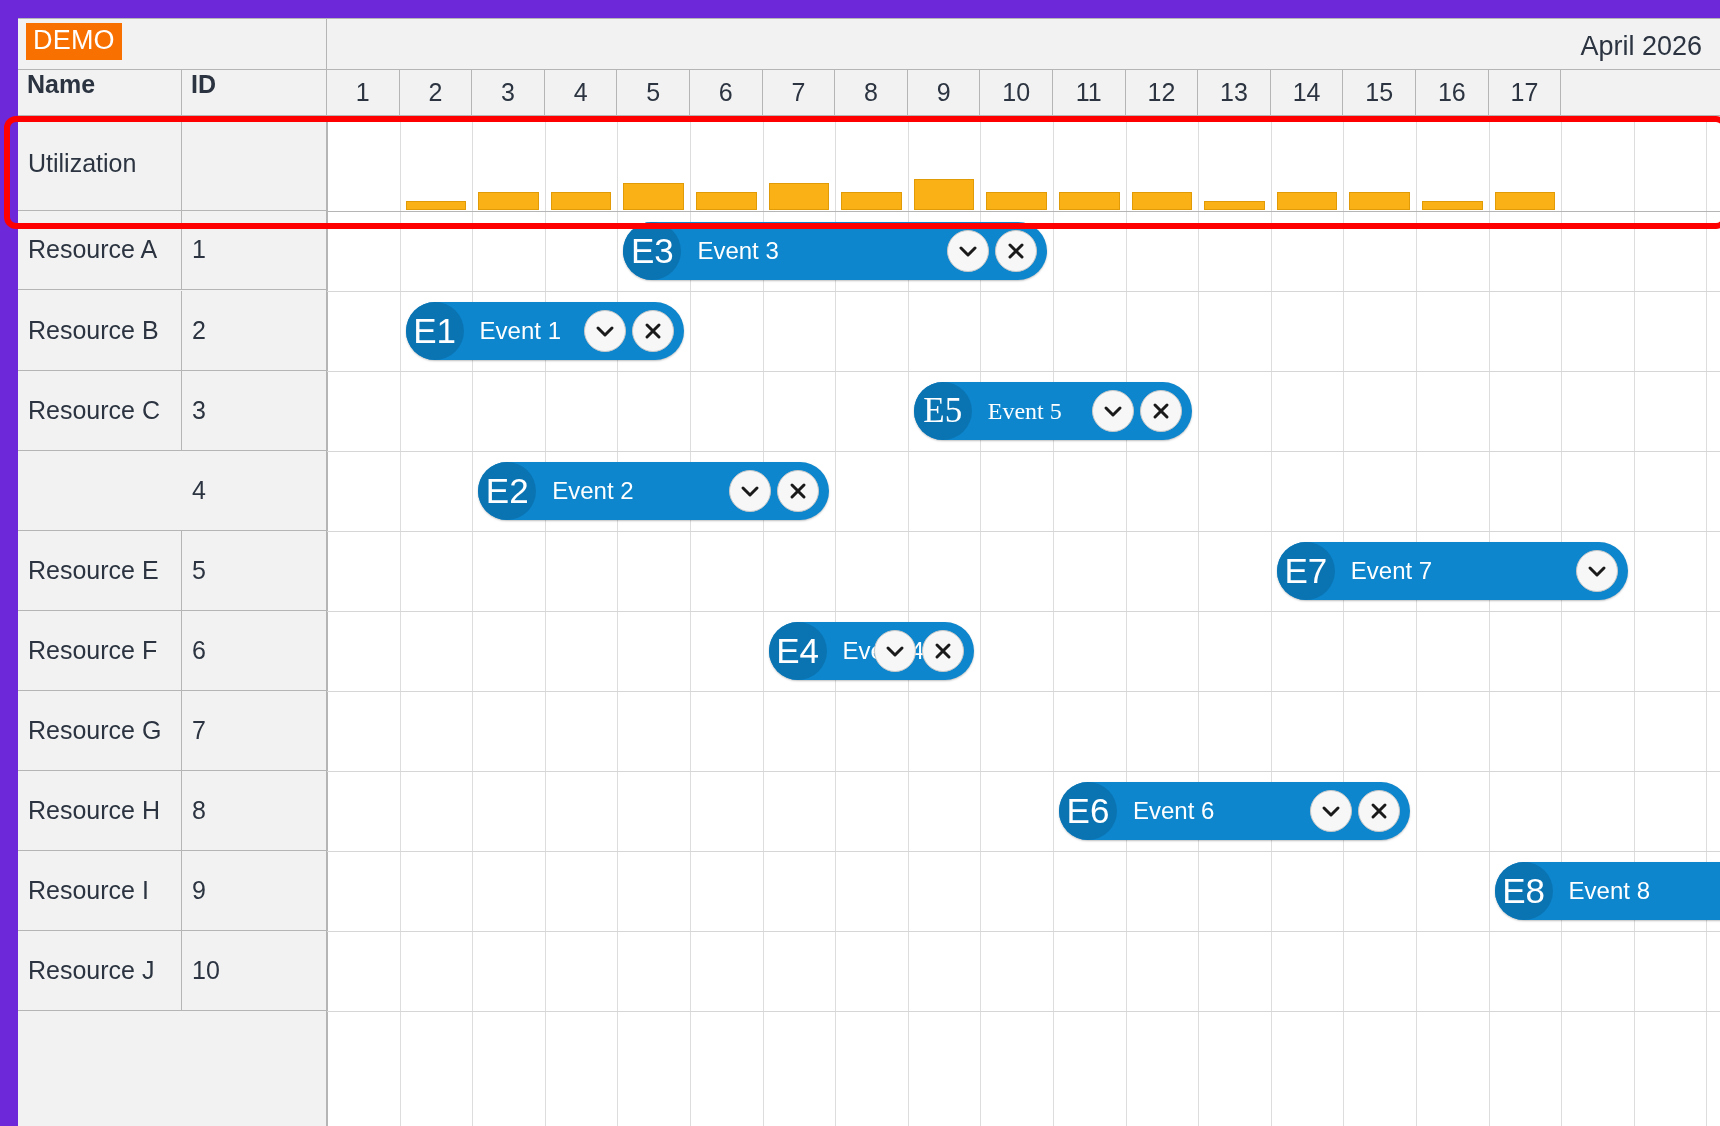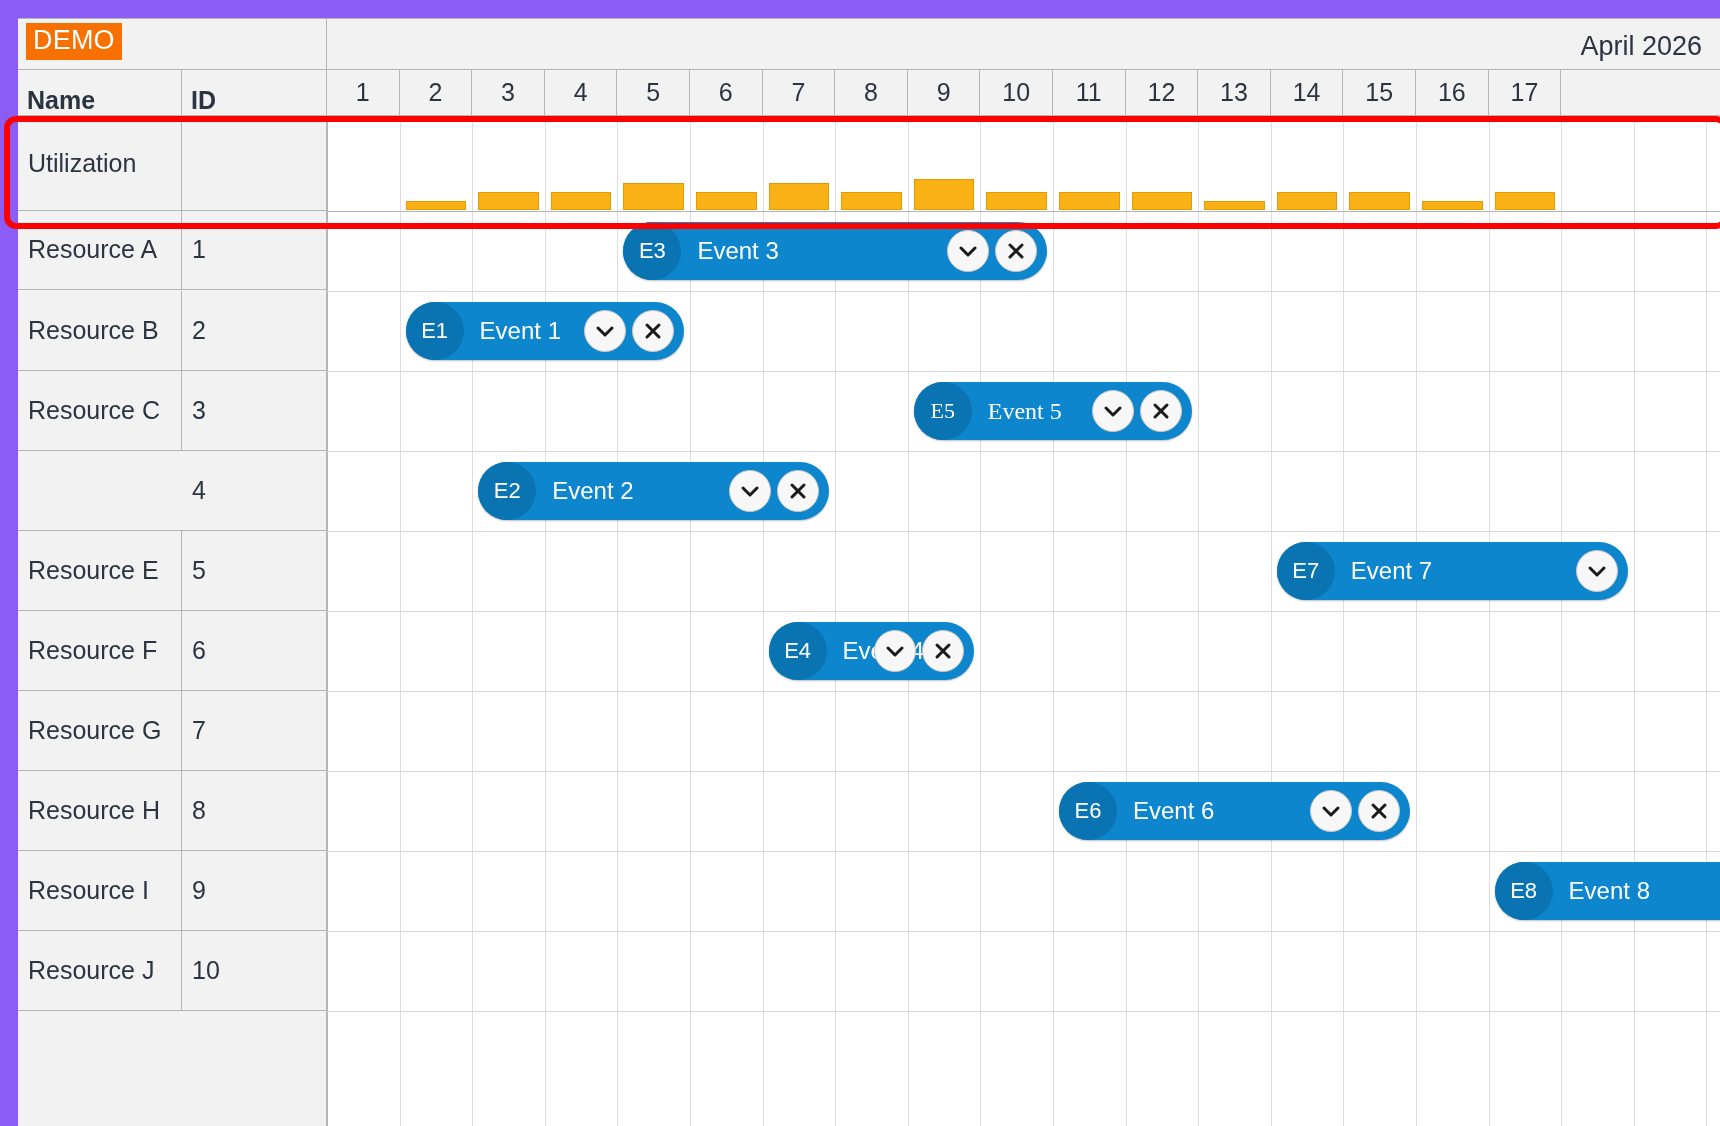--- a/index.html
+++ b/index.html
@@ -1,34 +1,34 @@
 <!DOCTYPE html>
 <html><head>
 <meta charset="utf-8">
 <style>
   html,body{margin:0;padding:0;background:#ffffff;}
   body{font-family:"Liberation Sans",sans-serif;-webkit-font-smoothing:antialiased;}
-  #app{position:relative;width:1720px;height:1126px;overflow:hidden;background:#8b5cf6;}
+  #app{position:relative;width:1720px;height:1126px;overflow:hidden;background:#6d28d9;}
 
   
   .sched{position:absolute;left:18px;top:18px;width:1702px;height:1108px;overflow:hidden;}
 
   
   .hdr-month{position:absolute;left:0;top:0;width:1702px;height:52px;background:#f2f2f2;
              border-top:1px solid #b5b5b5;border-bottom:1px solid #b5b5b5;box-sizing:border-box;}
   .hdr-month .left-cell{position:absolute;left:0;top:0;width:309px;height:100%;
              border-right:1px solid #b5b5b5;box-sizing:border-box;}
   .demo-badge{position:absolute;left:8px;top:4px;background:#f87000;color:#fff;
              font-size:27px;line-height:1;padding:4px 7px 6px 7px;letter-spacing:.2px;}
   .month-label{position:absolute;right:18px;top:12px;font-size:27px;color:#2b3440;}
 
   .hdr-days{position:absolute;left:0;top:52px;width:1702px;height:46px;background:#f2f2f2;
             border-bottom:1px solid #b5b5b5;box-sizing:border-box;}
   .hdr-days .name-cell,.hdr-days .id-cell{position:absolute;top:0;height:100%;
-            border-right:1px solid #b5b5b5;box-sizing:border-box;display:flex;align-items:flex-end;}
+            border-right:1px solid #b5b5b5;box-sizing:border-box;display:flex;align-items:flex-start;}
   .hdr-days .name-cell{left:0;width:164px;}
   .hdr-days .id-cell{left:164px;width:145px;}
   .hdr-days .name-cell span,.hdr-days .id-cell span{font-size:25px;font-weight:bold;color:#2b3440;padding-left:9px;}
   .day-cell{position:absolute;top:0;height:100%;box-sizing:border-box;border-right:1px solid #b5b5b5;
             display:flex;align-items:center;justify-content:center;font-size:25px;color:#2b3440;}
 
   
   .body-wrap{position:absolute;left:0;top:98px;width:1702px;height:1010px;overflow:hidden;}
   .left-pane{position:absolute;left:0;top:0;width:309px;height:100%;background:#f2f2f2;
              border-right:1px solid #b5b5b5;box-sizing:border-box;z-index:4;}
@@ -47,21 +47,21 @@
   .hline.strong{background:#b5b5b5;}
 
   
   .util-bar{position:absolute;background:#f9b115;border:1px solid #e09b06;box-sizing:border-box;}
 
   
   .event{position:absolute;height:58px;background:#0d86cd;border-radius:29px;
          box-shadow:0 1px 2px rgba(0,0,0,.25);display:flex;align-items:center;z-index:5;}
   .ev-badge{position:absolute;left:0;top:0;width:58px;height:58px;border-radius:50%;
          background:#0a74b3;display:flex;align-items:center;justify-content:center;
-         color:#fff;font-size:22px;}
+         color:#fff;font-size:35px;}
   .ev-title{position:absolute;left:74px;top:0;height:58px;display:flex;align-items:center;
          color:#fff;font-size:24px;white-space:nowrap;overflow:hidden;}
   .ev-actions{position:absolute;right:10px;top:0;height:58px;display:flex;align-items:center;gap:6px;}
   .ev-btn{width:42px;height:42px;border-radius:50%;background:#f7f7f7;border:1px solid #c9c9c9;
          display:flex;align-items:center;justify-content:center;box-sizing:border-box;}
   .ev-btn svg{display:block;}
 
   
   .annot{position:absolute;border:6px solid #ff0000;border-radius:12px;z-index:30;pointer-events:none;}
 </style>

